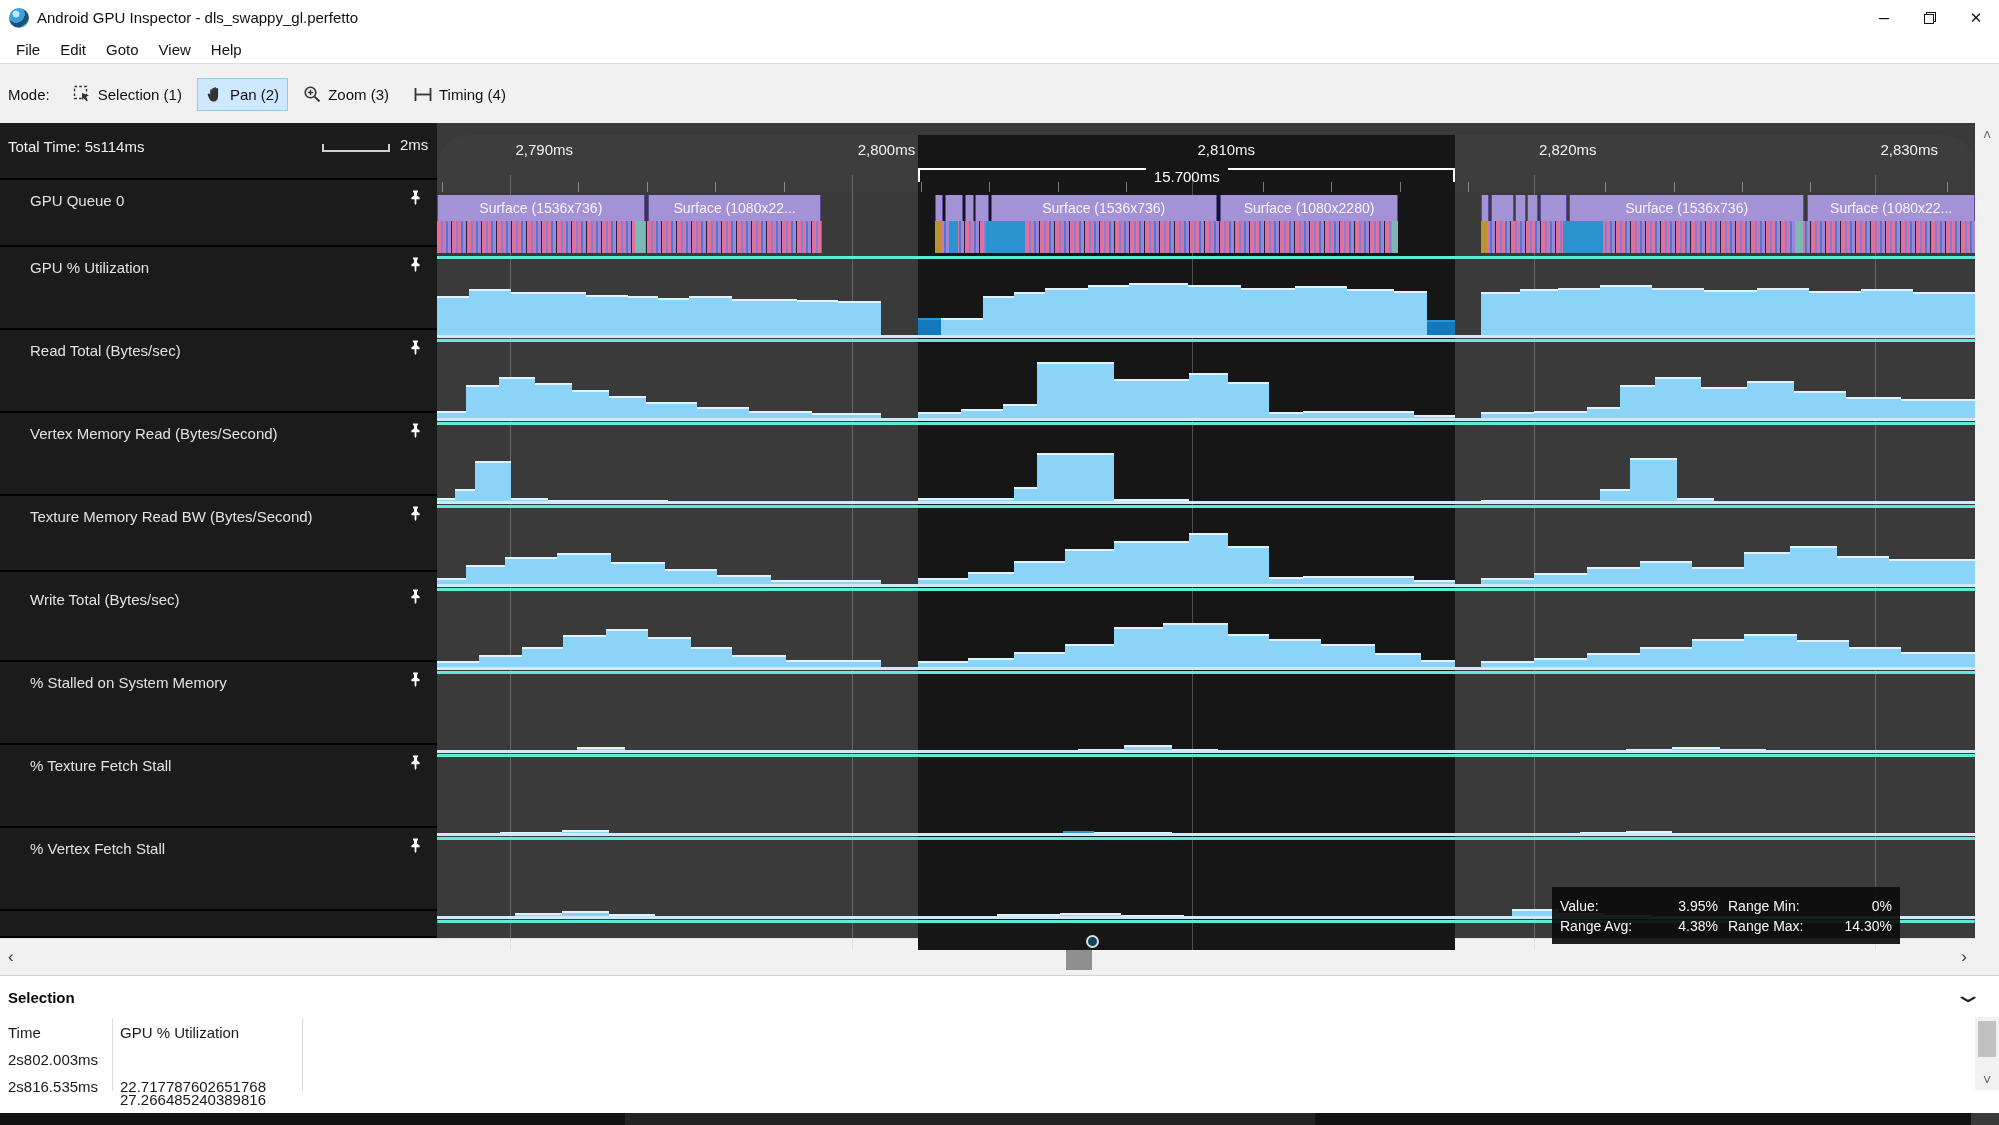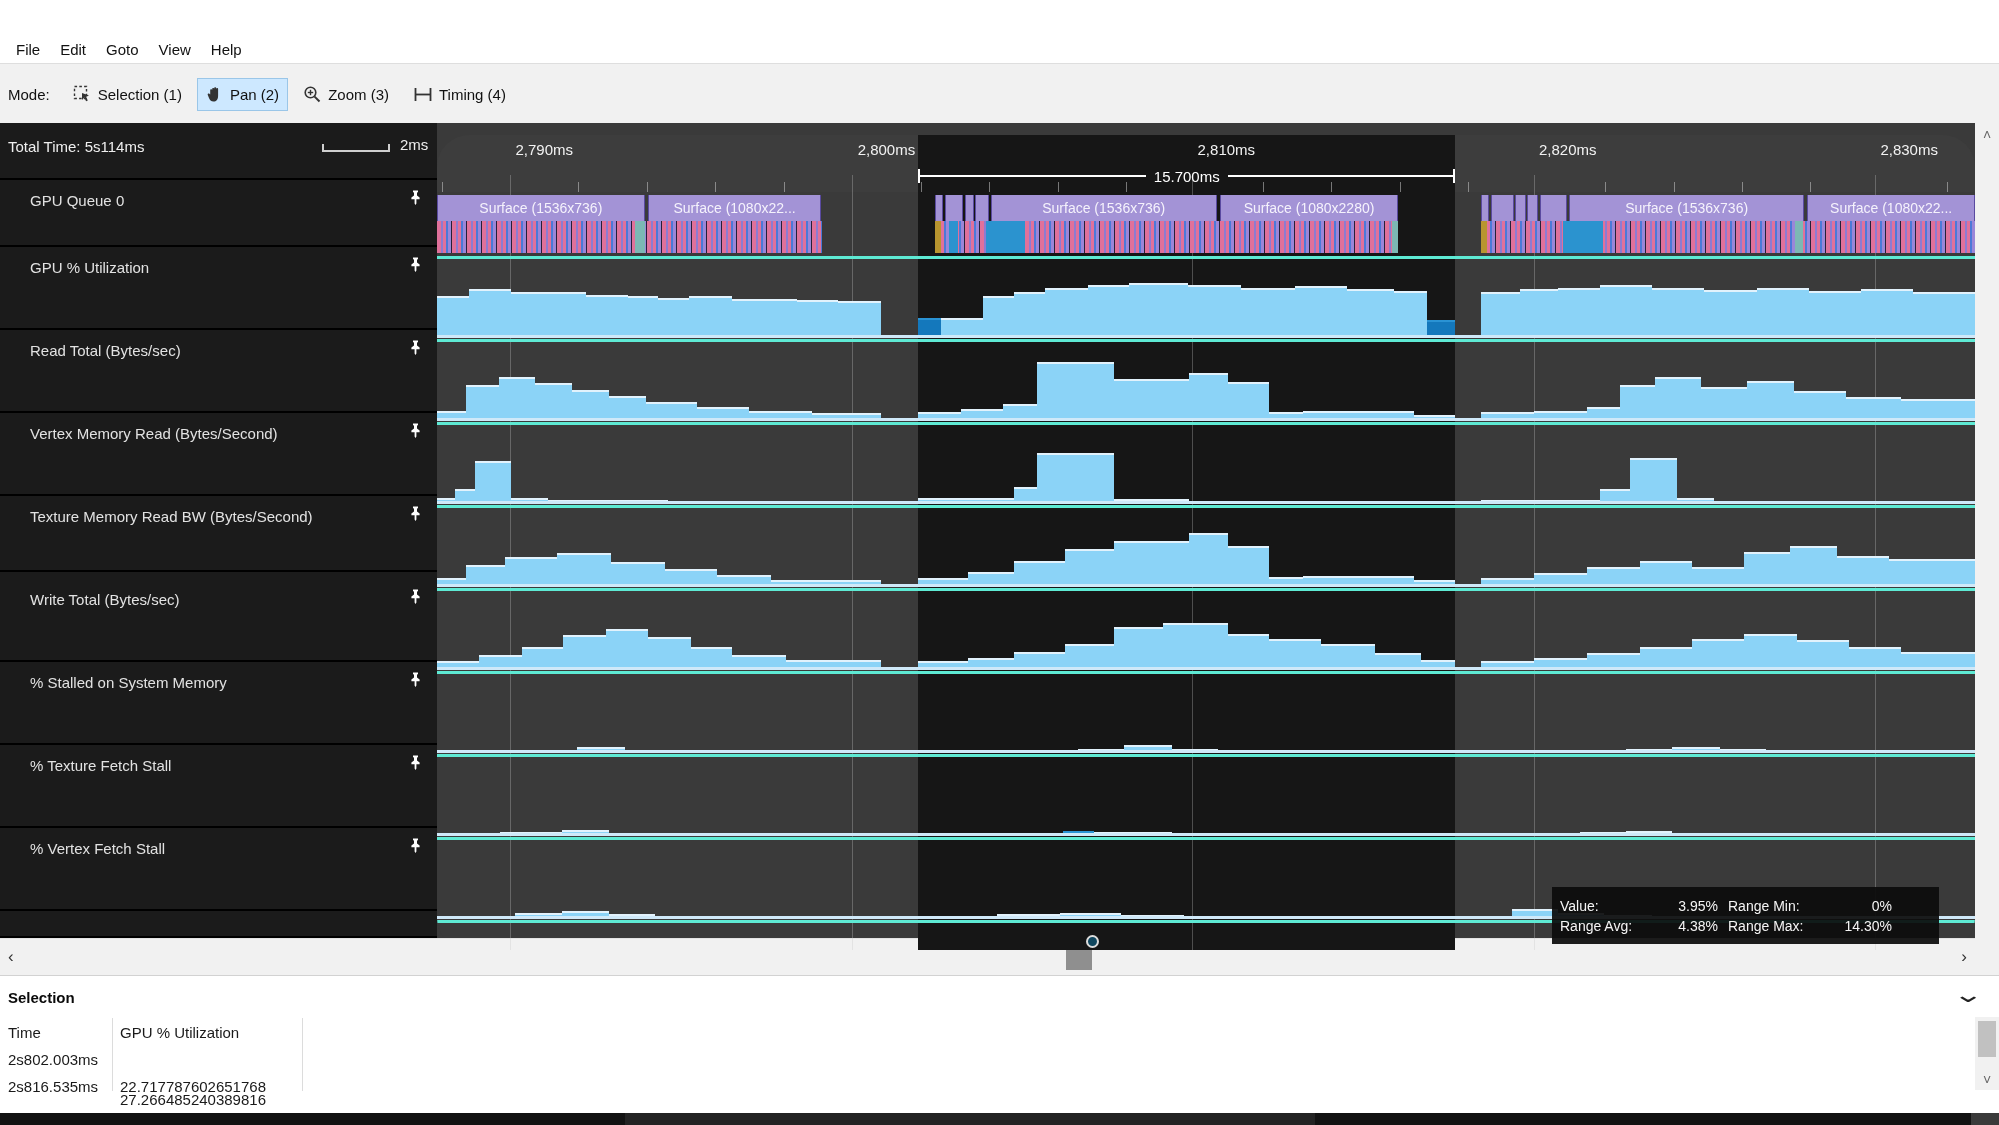--- a/index.html
+++ b/index.html
@@ -35,35 +35,35 @@
   .pin{position:absolute;right:14px;top:10px;}
   #total-time{position:absolute;left:8px;top:15px;font-size:15px;color:#eee;}
   #scale-bracket{position:absolute;left:322px;top:21px;width:68px;height:8px;border:2px solid #cfcfcf;border-top:none;box-sizing:border-box;}
   #scale-label{position:absolute;left:400px;top:13px;font-size:15px;color:#eee;}
   #tl{position:absolute;left:437px;top:12px;width:1538px;height:815px;background:#3d3d3d;overflow:hidden;border-radius:32px;}
   #tl-rows-bg{position:absolute;left:0;top:57px;width:100%;height:758px;background:#3a3a3a;}
   #sel-region{position:absolute;top:0;height:815px;background:#161616;z-index:1;}
   .gridline{position:absolute;top:40px;bottom:0;width:1px;background:rgba(200,200,200,0.32);z-index:2;}
   .minor-tick{position:absolute;top:47px;height:10px;width:1px;background:rgba(200,200,200,0.55);z-index:2;}
   .tick-label{position:absolute;top:6px;font-size:15px;color:#f2f2f2;z-index:3;white-space:nowrap;}
-  #measure{position:absolute;top:33px;height:16px;display:flex;align-items:center;z-index:4;color:#fff;}
+  #measure{position:absolute;top:33px;height:16px;display:flex;align-items:flex-start;z-index:4;color:#fff;}
   .meas-cap{width:2px;height:14px;background:#fff;}
   .meas-line{flex:1;height:2px;background:#fff;}
   #measure-label{font-size:15px;margin:0 8px;white-space:nowrap;}
   .trow{position:absolute;left:0;width:100%;box-sizing:border-box;border-bottom:3px solid #5eead4;z-index:3;}
   .baseline{position:absolute;left:0;right:0;bottom:1px;height:3px;background:#cfe9f9;}
   .seg{position:absolute;bottom:1px;background:#8bd3f7;border-top:2px solid #e2f2fc;box-sizing:border-box;}
   .seg.d{background:#1478bc;border-top-color:#2a93d4;}
   .q-seg{position:absolute;top:3px;height:26px;background:#a393d6;border-left:1px solid #5a4aa0;border-right:1px solid #5a4aa0;
          color:#f5f2fc;font-size:14px;line-height:26px;text-align:center;white-space:nowrap;overflow:hidden;box-sizing:border-box;}
   .stripes{position:absolute;top:29px;height:32px;background:repeating-linear-gradient(90deg,
       #e0719b 0px,#e0719b 4px,#8d7bd2 4px,#8d7bd2 6px,#e0719b 6px,#e0719b 9px,
       #4b79d8 9px,#4b79d8 11px,#9b86d8 11px,#9b86d8 14px,#27203a 14px,#27203a 15px);}
   .blk{position:absolute;top:29px;height:32px;}
-  #tooltip{position:absolute;left:1115px;top:752px;width:387px;height:57px;background:rgba(12,12,12,0.93);z-index:20;
+  #tooltip{position:absolute;left:1115px;top:752px;width:348px;height:57px;background:rgba(12,12,12,0.93);z-index:20;
            display:grid;grid-template-columns:96px 62px 110px 64px;align-content:center;row-gap:4px;padding:0 8px;box-sizing:border-box;color:#f5f5f5;font-size:14px;}
   #tooltip .lab{text-align:left;} #tooltip .val{text-align:right;}
   #hover-marker{position:absolute;left:1086px;top:812px;width:9px;height:9px;border:2px solid #ddd;border-radius:50%;background:#10475f;z-index:21;}
   
   #hscroll{position:absolute;left:0;top:938px;width:1975px;height:37px;background:#f1f1f1;border-top:1px solid #e3e3e3;box-sizing:border-box;}
   #hscroll-left{position:absolute;left:8px;top:8px;color:#333;font-size:17px;}
   #hscroll-right{position:absolute;right:8px;top:8px;color:#333;font-size:17px;}
   #hscroll-thumb{position:absolute;left:1066px;top:5px;width:26px;height:26px;background:#8f8f8f;}
   #vscroll{position:absolute;left:1975px;top:123px;width:24px;height:815px;background:#f1f1f1;}
   #vscroll-up{position:absolute;left:0;top:4px;width:24px;text-align:center;color:#666;font-size:14px;}
@@ -86,20 +86,34 @@
   #update-link{position:absolute;right:14px;top:2px;font-size:15px;color:#0a58ca;text-decoration:underline;}
   #bottom-strip{position:absolute;left:0;top:1113px;width:1999px;height:12px;background:#121212;}
   #bottom-strip-mid{position:absolute;left:625px;top:0;width:690px;height:12px;background:#232323;}
   #bottom-strip-corner{position:absolute;right:0;top:0;width:28px;height:12px;background:#3a3a3a;}
 </style>
 </head>
 <body>
 
 <div id="stage">
 
+  <div id="titlebar">
+    <div id="app-icon"></div>
+    <div id="title-text">Android GPU Inspector - dls_swappy_gl.perfetto</div>
+    <div id="win-controls">
+      <div class="winbtn" style="font-size:18px;">–</div>
+      <div class="winbtn">
+        <svg width="14" height="14" viewBox="0 0 14 14">
+          <rect x="3.5" y="1.5" width="9" height="9" fill="none" stroke="#111" stroke-width="1"></rect>
+          <rect x="1.5" y="3.5" width="9" height="9" fill="#fff" stroke="#111" stroke-width="1"></rect>
+        </svg>
+      </div>
+      <div class="winbtn" style="font-size:15px;">✕</div>
+    </div>
+  </div>
 
   <div id="menubar">
       <span class="menu-item">File</span>
       <span class="menu-item">Edit</span>
       <span class="menu-item">Goto</span>
       <span class="menu-item">View</span>
       <span class="menu-item">Help</span>
     </div>
 
   <div id="toolbar">

